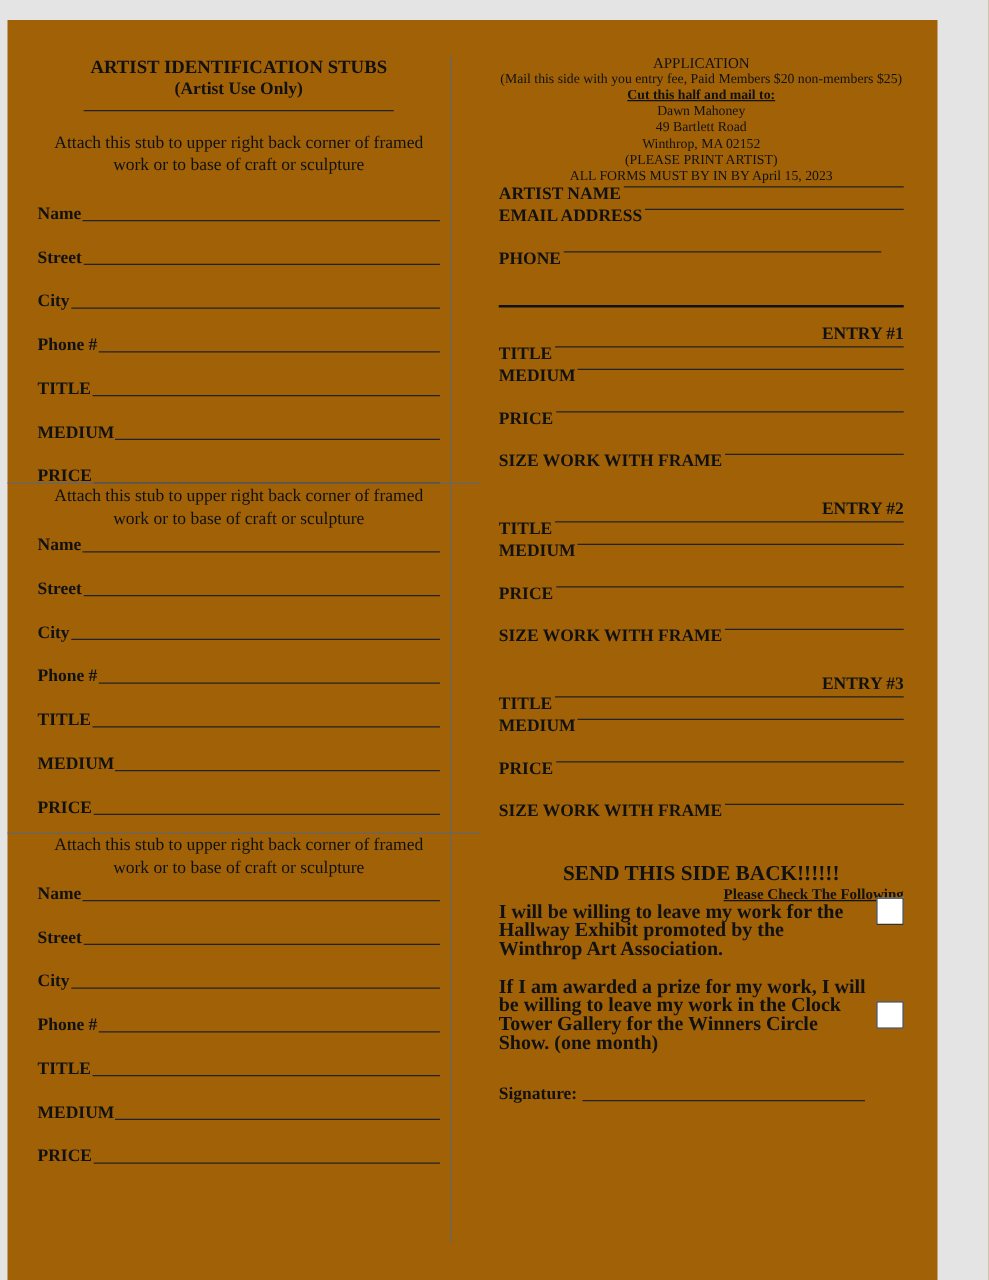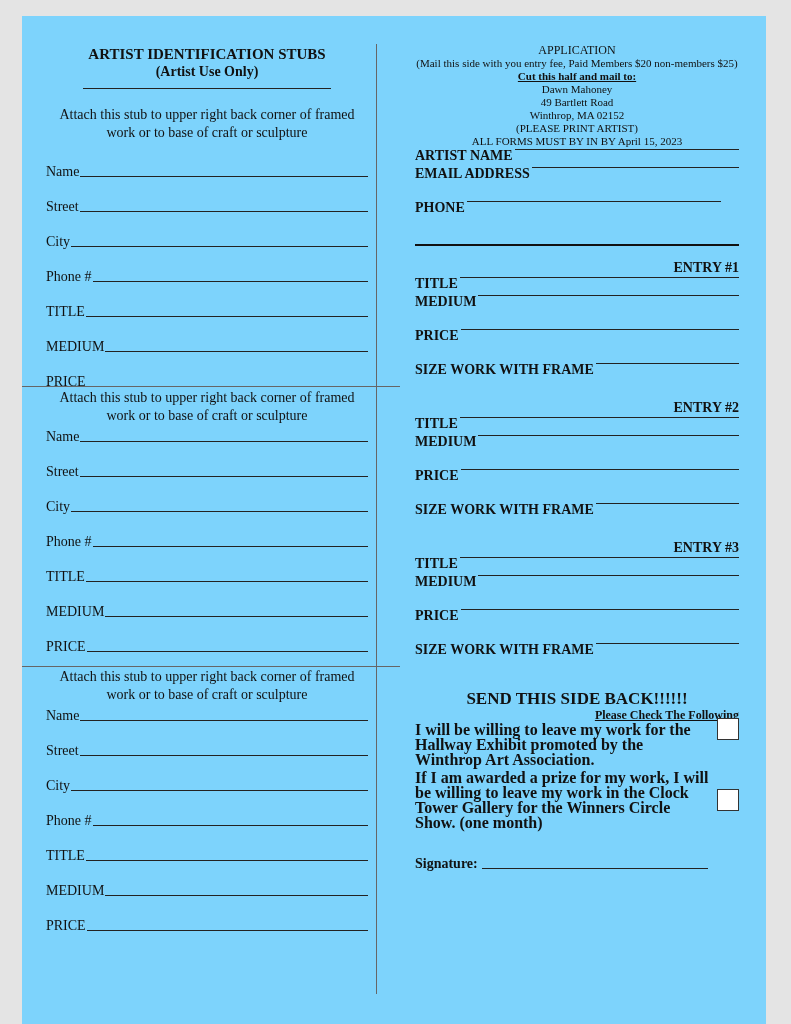--- a/index.html
+++ b/index.html
@@ -3,32 +3,32 @@
 <meta charset="utf-8">
 <style>
   html, body { margin: 0; padding: 0; }
   body {
     width: 791px; height: 1024px; overflow: hidden;
     background: #e4e4e4;
     font-family: "Liberation Serif", serif;
     color: #111;
   }
   .page {
-    position: absolute; left: 22px; top: 16px; width: 744px; height: 1008px;
-    background: #7dd3fc;
+    position: absolute; left: 6px; top: 16px; width: 744px; height: 1008px;
+    background: #a16207;
   }
   .vdivider { position: absolute; left: 354px; top: 28px; width: 1px; height: 950px; background: #666; }
   .left { position: absolute; left: 24px; top: 30px; width: 322px; }
   .right { position: absolute; left: 393px; top: 28px; width: 324px; }
   .title-main { text-align: center; font-weight: bold; font-size: 15px; line-height: 17px; }
   .title-sub { text-align: center; font-weight: bold; font-size: 14px; line-height: 17px; }
   .title-rule { margin: 4px auto 0 auto; width: 248px; border-bottom: 1px solid #222; height: 4px; }
   .attach { text-align: center; font-size: 14px; line-height: 18px; }
   .field { position: relative; display: flex; align-items: flex-end; font-size: 14px; height: 35px; }
-  .field .lbl { white-space: nowrap; }
+  .field .lbl { white-space: nowrap; font-weight: bold; }
   .field .line { flex: 1; border-bottom: 1px solid #222; margin-bottom: 3px; margin-left: 1px; height: 1px; }
   .stub { position: absolute; left: 0; width: 322px; }
   .hr-stub { position: absolute; left: 0; width: 354px; height: 1px; background: #666; }
   .app-head { text-align: center; font-size: 11px; line-height: 13px; }
   .app-head .b { font-weight: normal; }
   .app-head .u { font-weight: bold; text-decoration: underline; }
   .rfield { display: flex; font-size: 14px; font-weight: bold; height: 34px; }
   .rfield .line { flex: 1; border-bottom: 1px solid #222; margin-bottom: 3px; margin-left: 2px; height: 1px; }
   .thick-rule { height: 2px; background: #111; margin-top: 10px; width: 324px; }
   .entry-head { text-align: right; font-weight: bold; font-size: 14px; line-height: 16px; margin-top: 14px; }
@@ -236,21 +236,21 @@
           <span class="line"></span>
         </div>
     </div>
 
     <div class="send">SEND THIS SIDE BACK!!!!!!</div>
     <div class="check-head">Please Check The Following</div>
     <div class="check-row">
       <span>I will be willing to leave my work for the Hallway Exhibit promoted by the Winthrop Art Association.</span>
       <div class="box" style="top:-4px"></div>
     </div>
-    <div class="check-row" style="margin-top:3px">
+    <div class="check-row" style="margin-top:15px">
       <span>If I am awarded a prize for my work, I will be willing to leave my work in the Clock Tower Gallery for the Winners Circle Show. (one month)</span>
       <div class="box" style="top:19px"></div>
     </div>
     <div class="sig">
       <span>Signature:</span>
       <span class="line"></span>
     </div>
   </div>
 </div>
 

